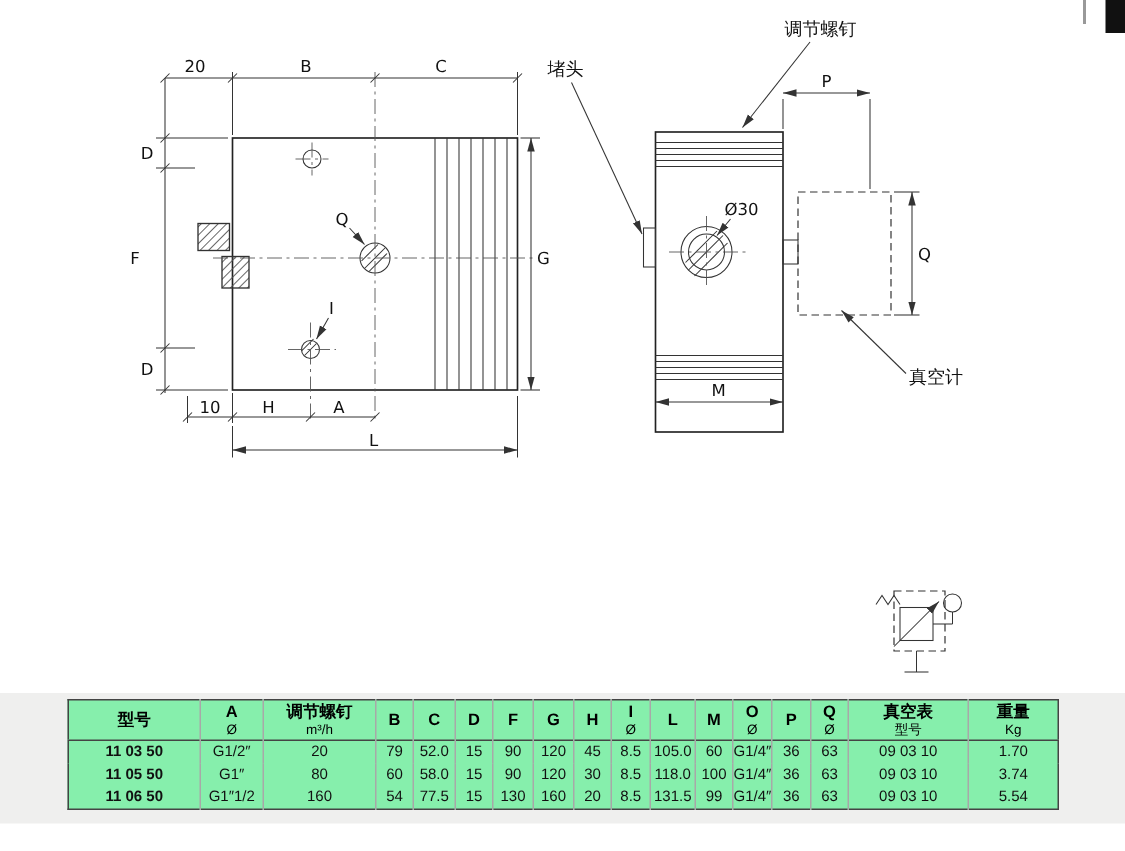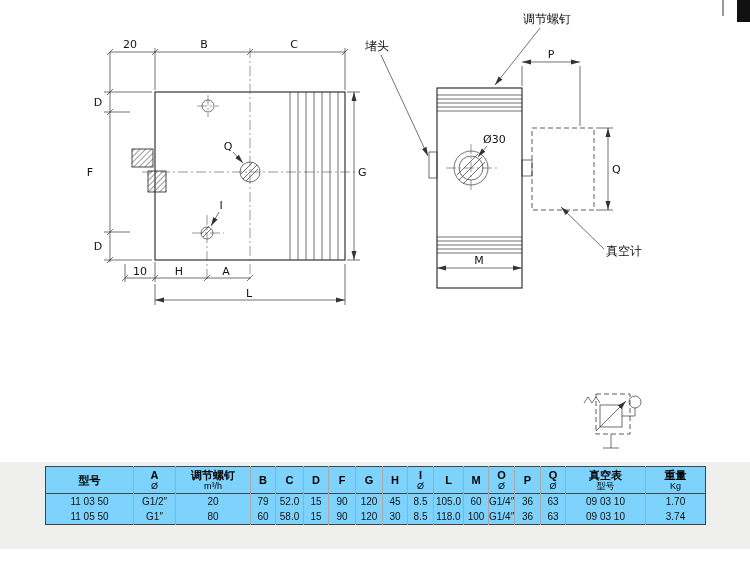--- a/index.html
+++ b/index.html
@@ -7,30 +7,30 @@
          font-family:"Liberation Sans",sans-serif;}
   svg{position:absolute;top:0;left:0;}
   .ol{fill:none;stroke:#222;stroke-width:1.1;}
   .tl{fill:none;stroke:#333;stroke-width:0.7;}
   .cl{fill:none;stroke:#555;stroke-width:0.6;stroke-dasharray:10 3 2 3;}
   .dsh{fill:none;stroke:#333;stroke-width:0.8;stroke-dasharray:5 3;}
   text.dim{font:11px "DejaVu Sans",sans-serif;fill:#111;}
   text.cn{font:12px "DejaVu Sans",sans-serif;fill:#111;}
   .band{position:absolute;left:0;top:462px;width:750px;height:87px;background:#efefee;}
   table{position:absolute;left:45px;top:466px;width:660px;border-collapse:collapse;
-        table-layout:fixed;border:1px solid #444;background:#7dd3fc;}
+        table-layout:fixed;border:1px solid #444;background:#86efac;}
   th,td{border-left:1px solid #a8a8a8;text-align:center;overflow:hidden;white-space:nowrap;padding:0;}
   th:first-child,td:first-child{border-left:none;}
   thead tr{border-bottom:1px solid #444;}
   th{font-weight:bold;vertical-align:middle;padding:2px 0;}
   .h1{font-size:11px;line-height:12px;}
   .h2{font-size:9px;line-height:10px;font-weight:normal;}
   .h2:empty{display:none;}
   td{font-size:10px;height:15px;color:#111;}
-  td.model{font-weight:normal;}
+  td.model{font-weight:bold;}
   .note{position:absolute;left:45px;top:552px;font-size:9px;color:#111;}
   .corner{position:absolute;top:0;right:0;width:13px;height:22px;background:#111;}
   .corner-line{position:absolute;top:0;left:722px;width:2px;height:16px;background:#999;}
 </style>
 </head>
 <body>
 
 <div id="stage">
 
   <svg width="750" height="460" viewBox="0 0 750 460">
@@ -342,16 +342,35 @@
         <td>30</td>
         <td>8.5</td>
         <td>118.0</td>
         <td>100</td>
         <td>G1/4″</td>
         <td>36</td>
         <td>63</td>
         <td>09 03 10</td>
         <td>3.74</td>
       </tr>
+      <tr>
+        <td class="model">11 06 50</td>
+        <td>G1″1/2</td>
+        <td>160</td>
+        <td>54</td>
+        <td>77.5</td>
+        <td>15</td>
+        <td>130</td>
+        <td>160</td>
+        <td>20</td>
+        <td>8.5</td>
+        <td>131.5</td>
+        <td>99</td>
+        <td>G1/4″</td>
+        <td>36</td>
+        <td>63</td>
+        <td>09 03 10</td>
+        <td>5.54</td>
+      </tr>
     </tbody>
   </table>
 
 </div>
 
 </body></html>

